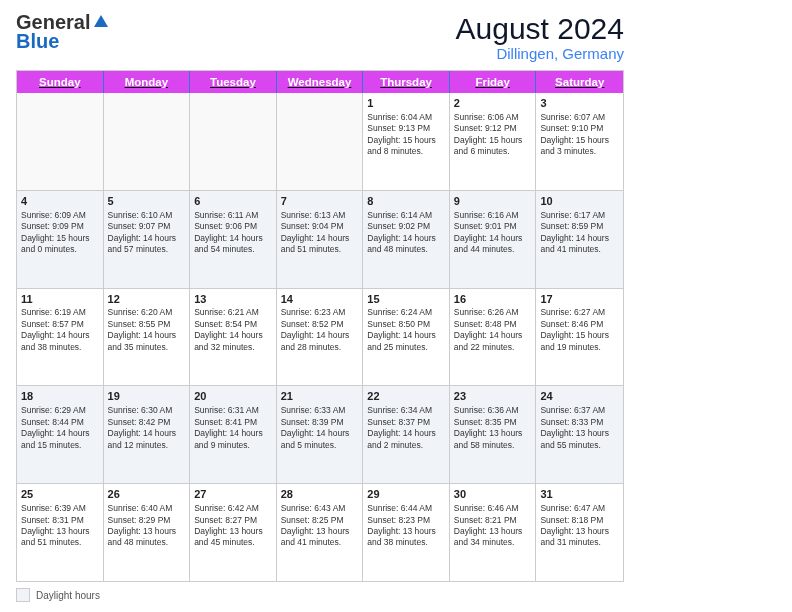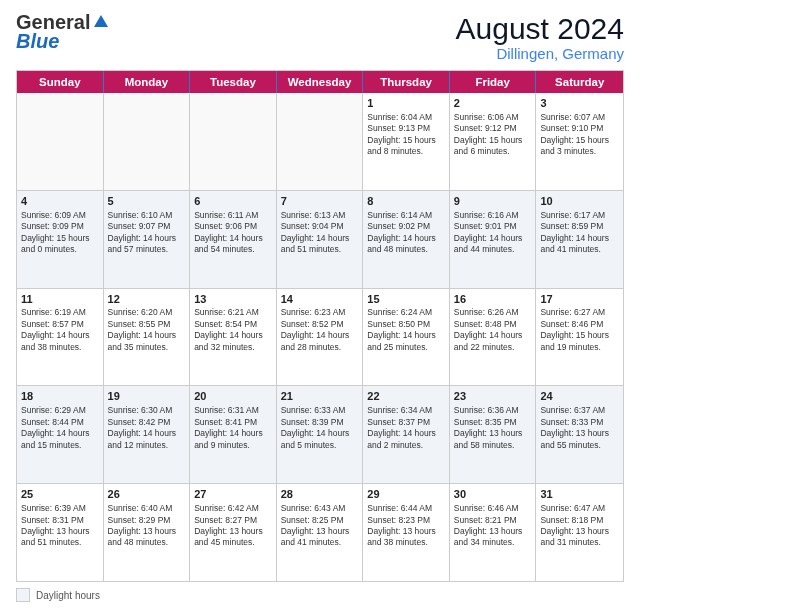--- a/index.html
+++ b/index.html
@@ -29,21 +29,21 @@
       align-items: flex-start;
     }
     .logo-text {
       display: flex;
       align-items: center;
       font-size: 20px;
       font-weight: bold;
       line-height: 1;
     }
     .logo-general { color: #333; }
-    .logo-blue { color: #1a6bbf; font-style: italic; }
+    .logo-blue { color: #1a6bbf; }
     .logo-icon {
       display: inline-block;
       width: 18px;
       height: 18px;
       margin-left: 2px;
       position: relative;
     }
     .logo-icon svg { width: 18px; height: 18px; }
     .header-right {
       text-align: right;
@@ -60,21 +60,22 @@
     }
     .calendar {
       flex: 1;
       display: flex;
       flex-direction: column;
       border: 1px solid #ccc;
     }
     .cal-header {
       display: grid;
       grid-template-columns: repeat(7, 1fr);
-      background: #be185d;
+      background: #d946ef;
+      text-decoration: underline;
     }
     .cal-header-cell {
       color: #fff;
       font-size: 11.5px;
       font-weight: bold;
       text-align: center;
       padding: 5px 2px;
       border-right: 1px solid #3377cc;
     }
     .cal-header-cell:last-child { border-right: none; }

